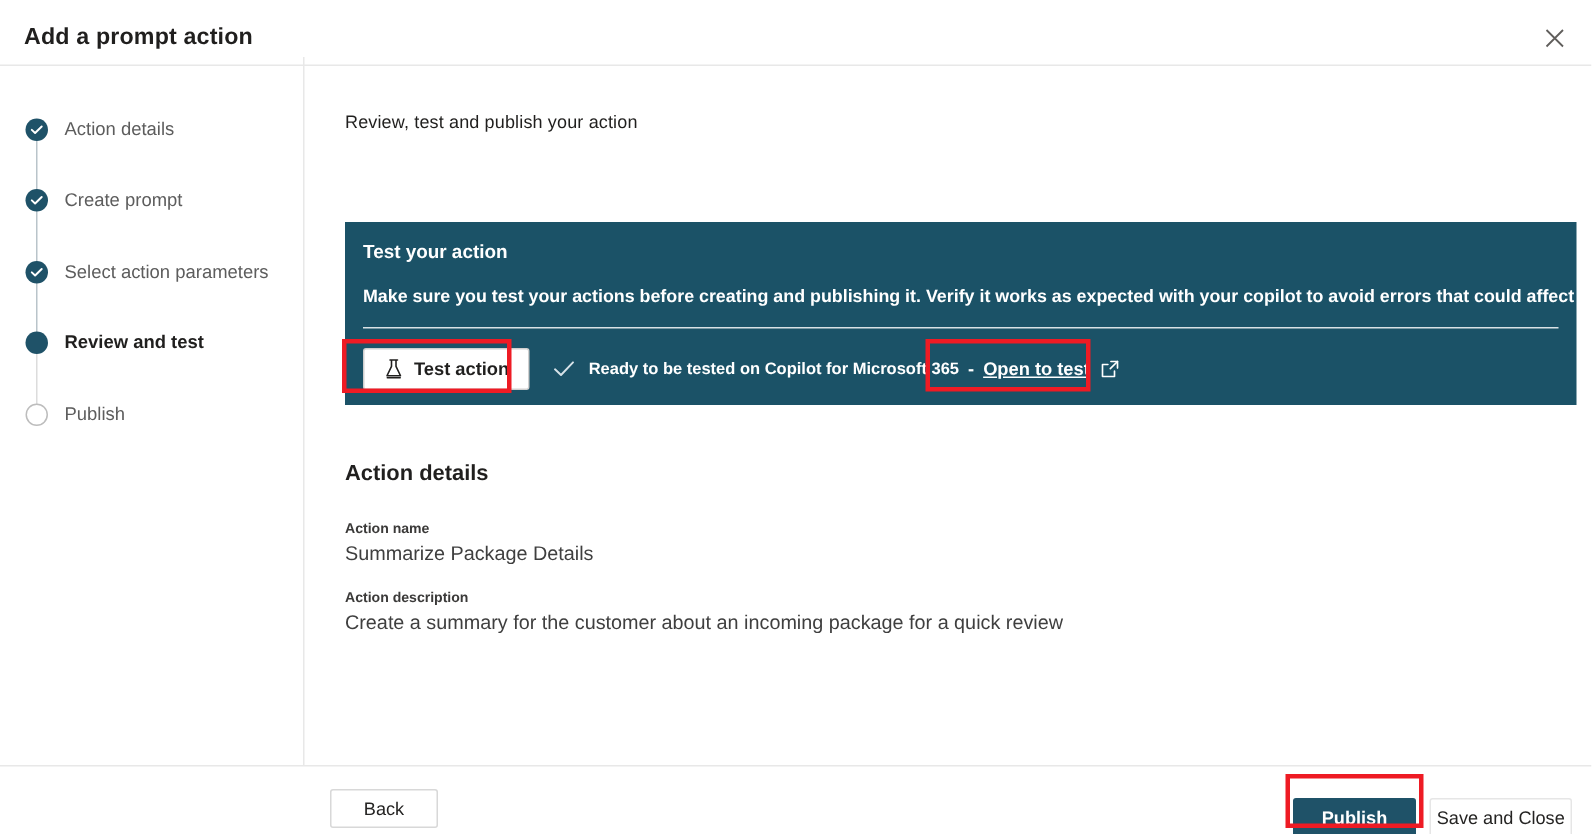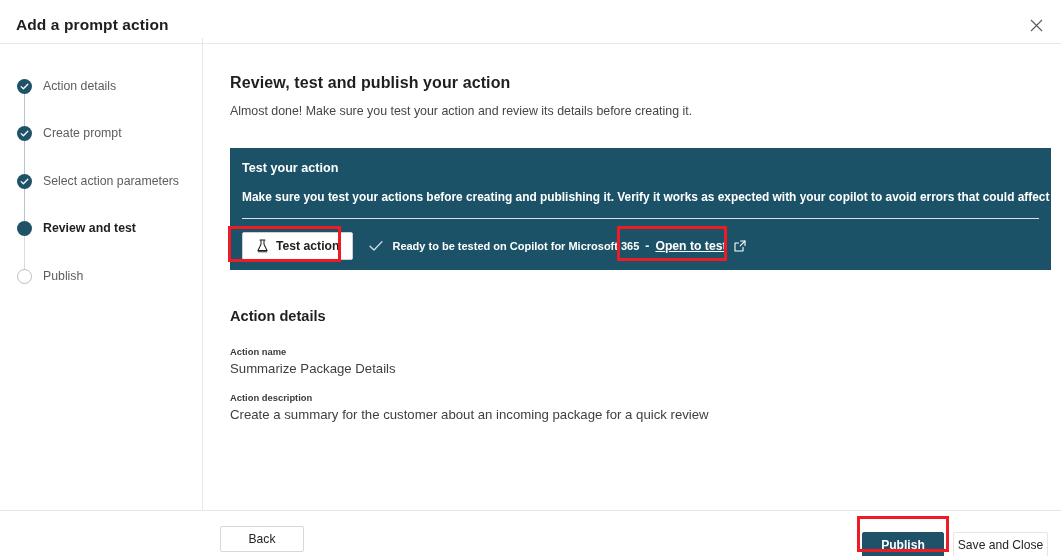--- a/index.html
+++ b/index.html
@@ -61,21 +61,21 @@
   }
   .step-label.current { color: #201f1e; font-weight: 700; }
   .step-line {
     position: absolute; left: 16px; width: 1px; background: #b9c4ca;
   }
 
   
   .content { position: absolute; left: 195px; top: 0; width: 866px; height: 472px; }
   .page-title {
     position: absolute; left: 27px; top: 36px;
-    font-size: 16px; font-weight: 700; color: #201f1e; letter-spacing: .1px;
+    font-size: 12px; font-weight: 400; color: #201f1e; letter-spacing: .1px;
   }
   .page-sub {
     position: absolute; left: 27px; top: 66px;
     font-size: 12.4px; color: #484644;
   }
 
   
   .banner {
     position: absolute; left: 27px; top: 110px; width: 821px; height: 122px;
     background: #1b5267; color: #ffffff;
@@ -144,21 +144,21 @@
     position: absolute; left: 0; top: 510px; width: 1061px; height: 46px;
     border-top: 1px solid #e8e8e8; background: #fff;
   }
   .btn {
     position: absolute; height: 26px; border-radius: 2px;
     display: flex; align-items: center; justify-content: center;
     font-family: "Liberation Sans", sans-serif;
     font-size: 12.1px; cursor: pointer;
   }
   .btn-back {
-    left: 220px; top: 15px; width: 84px;
+    left: 220px; top: 15px; width: 72px;
     background: #ffffff; color: #252423; border: 1px solid #d8d8d8;
   }
   .btn-publish {
     left: 862px; top: 21px; width: 82px; height: 26px;
     background: #1f5268; color: #ffffff; border: 1px solid #1f5268;
     font-weight: 700;
   }
   .btn-save {
     left: 953px; top: 21px; width: 95px; height: 26px;
     background: #ffffff; color: #252423; border: 1px solid #e6e6e6;
@@ -220,21 +220,20 @@
       </div>
 
       <div class="step" style="top:229px;">
         <span class="step-dot pending"></span>
         <span class="step-label">Publish</span>
       </div>
     </nav>
 
     <main class="content">
       <h1 class="page-title">Review, test and publish your action</h1>
-      <p class="page-sub">Almost done! Make sure you test your action and review its details before creating it.</p>
 
       <section class="banner">
         <div class="banner-title">Test your action</div>
         <div class="banner-text">Make sure you test your actions before creating and publishing it. Verify it works as expected with your copilot to avoid errors that could affect your users.</div>
         <div class="banner-rule"></div>
 
         <div class="banner-row">
           <button class="test-btn">
             <svg width="13" height="14" viewBox="0 0 13 14">
               <path d="M4 1 L9 1 M5 1 L5 5.2 L2 11.5 L11 11.5 L8 5.2 L8 1" stroke="#201f1e" stroke-width="1.05" fill="none" stroke-linejoin="round" stroke-linecap="round"></path>

